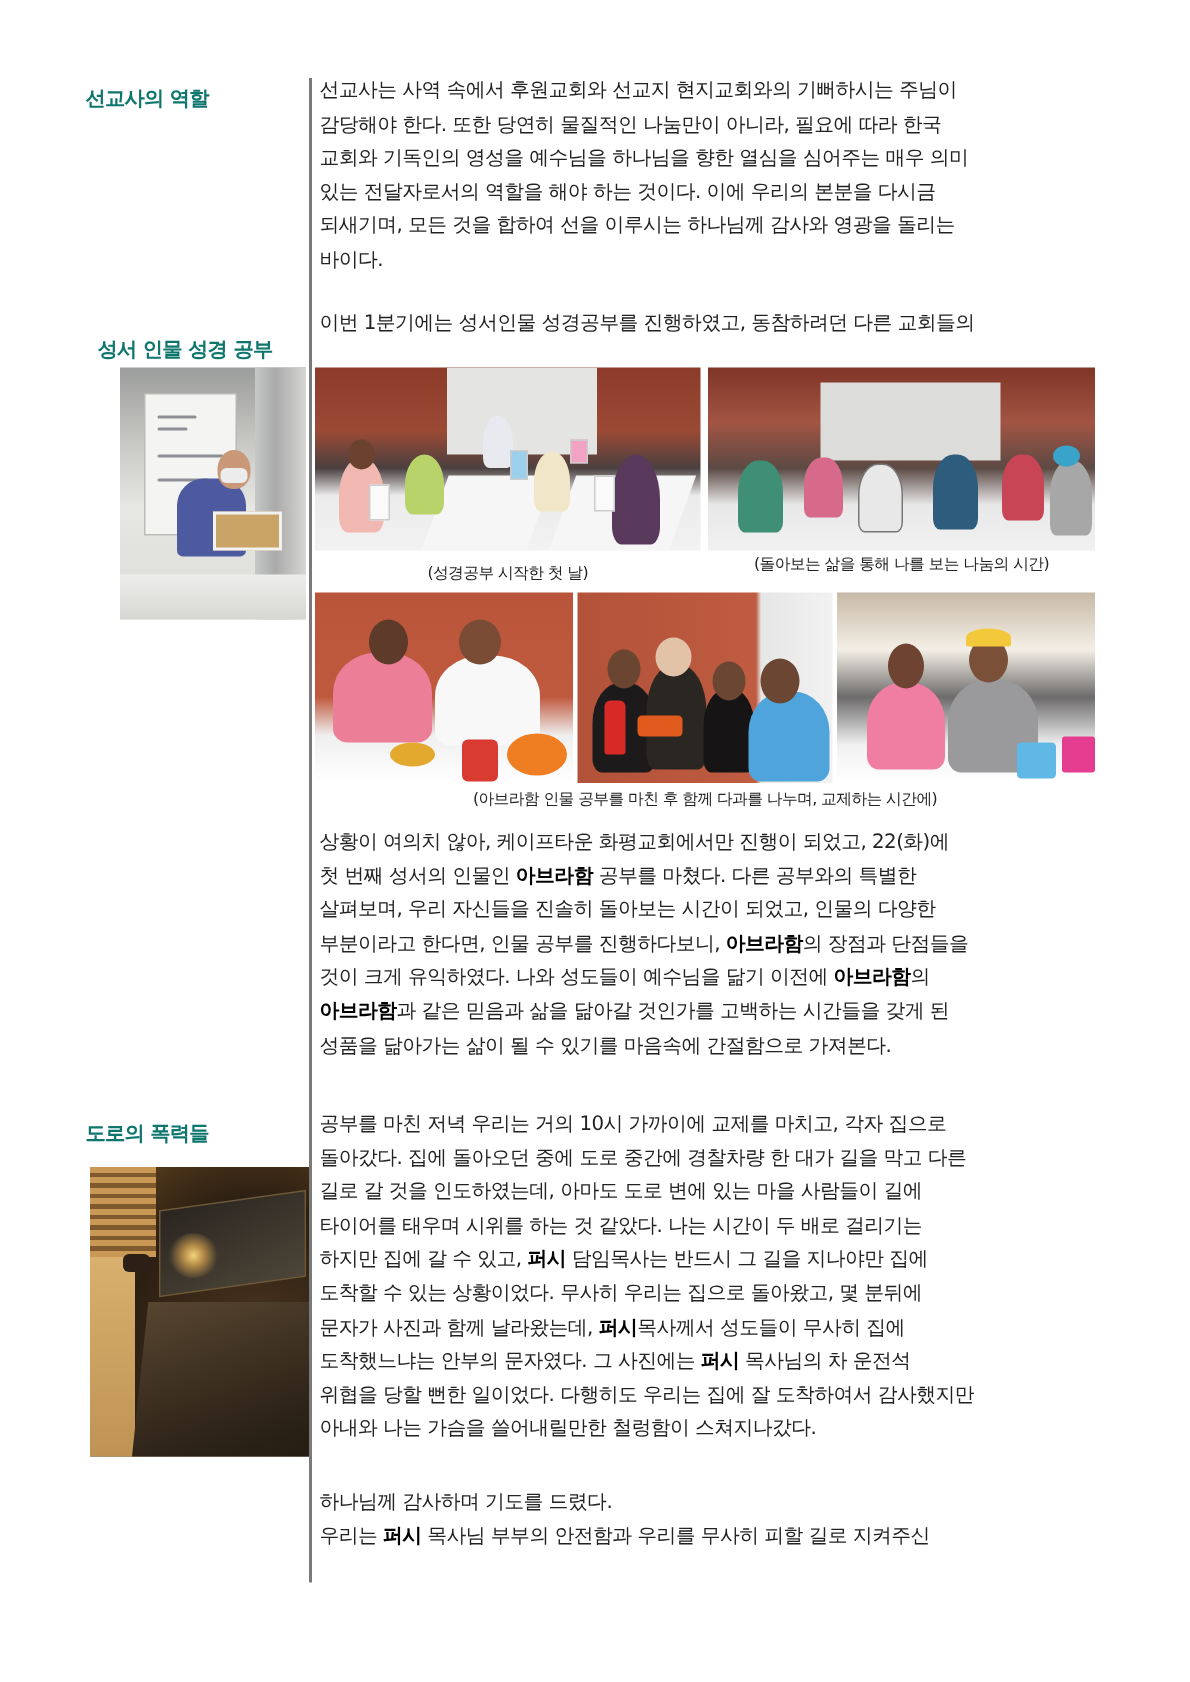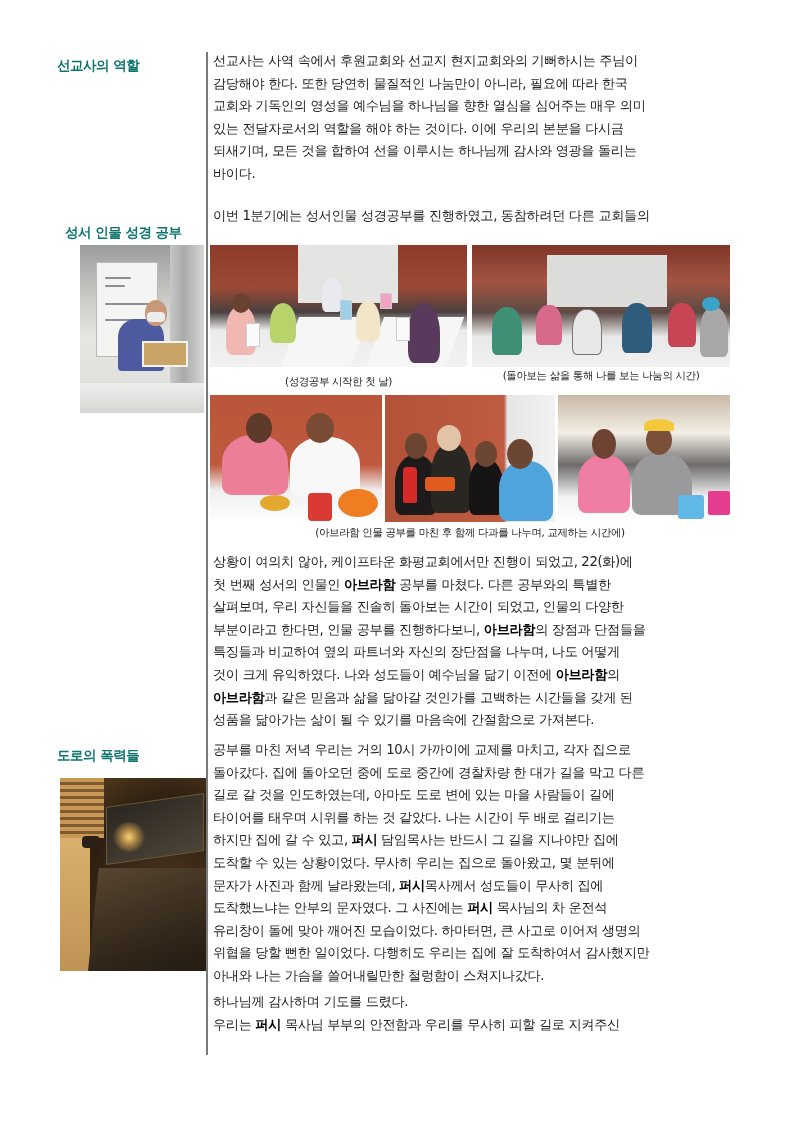--- a/index.html
+++ b/index.html
@@ -158,21 +158,20 @@
   <div class="fig" style="left:150px; top:96px; width:22px; height:24px; background:#e43d8f; border-radius:2px;"></div>
 </div>
 
 <div class="caption" style="left:210px; top:526px; width:520px;">(아브라함 인물 공부를 마친 후 함께 다과를 나누며, 교제하는 시간에)</div>
 
 <div class="para" style="top:551px;" id="para-s1">
     <span class="ln"><span>상황이 여의치 않아, 케이프타운 화평교회에서만 진행이 되었고, 22(화)에</span></span>
     <span class="ln"><span>첫 번째 성서의 인물인 </span><b>아브라함</b><span> 공부를 마쳤다. 다른 공부와의 특별한</span></span>
     <span class="ln"><span>살펴보며, 우리 자신들을 진솔히 돌아보는 시간이 되었고, 인물의 다양한</span></span>
     <span class="ln"><span>부분이라고 한다면, 인물 공부를 진행하다보니, </span><b>아브라함</b><span>의 장점과 단점들을</span></span>
-    <span class="ln"><span>특징들과 비교하여 옆의 파트너와 자신의 장단점을 나누며, 나도 어떻게</span></span>
     <span class="ln"><span>것이 크게 유익하였다. 나와 성도들이 예수님을 닮기 이전에 </span><b>아브라함</b><span>의</span></span>
     <span class="ln"><b>아브라함</b><span>과 같은 믿음과 삶을 닮아갈 것인가를 고백하는 시간들을 갖게 된</span></span>
     <span class="ln"><span>성품을 닮아가는 삶이 될 수 있기를 마음속에 간절함으로 가져본다.</span></span>
   </div>
 
 <div class="label" style="left:57px; top:747px;">도로의 폭력들</div>
 <div class="photo p-car" style="left:60px; top:778px; width:146px; height:193px;" title="돌에 맞아 깨어진 차 운전석 유리창">
   <div class="gate"></div>
     <div class="ground"></div>
   <div class="hood"></div>
@@ -183,20 +182,19 @@
 
 <div class="para" style="top:739px;" id="para-s2a">
     <span class="ln"><span>공부를 마친 저녁 우리는 거의 10시 가까이에 교제를 마치고, 각자 집으로</span></span>
     <span class="ln"><span>돌아갔다. 집에 돌아오던 중에 도로 중간에 경찰차량 한 대가 길을 막고 다른</span></span>
     <span class="ln"><span>길로 갈 것을 인도하였는데, 아마도 도로 변에 있는 마을 사람들이 길에</span></span>
     <span class="ln"><span>타이어를 태우며 시위를 하는 것 같았다. 나는 시간이 두 배로 걸리기는</span></span>
     <span class="ln"><span>하지만 집에 갈 수 있고, </span><b>퍼시</b><span> 담임목사는 반드시 그 길을 지나야만 집에</span></span>
     <span class="ln"><span>도착할 수 있는 상황이었다. 무사히 우리는 집으로 돌아왔고, 몇 분뒤에</span></span>
     <span class="ln"><span>문자가 사진과 함께 날라왔는데, </span><b>퍼시</b><span>목사께서 성도들이 무사히 집에</span></span>
     <span class="ln"><span>도착했느냐는 안부의 문자였다. 그 사진에는 </span><b>퍼시</b><span> 목사님의 차 운전석</span></span>
-    <span class="ln"><span>유리창이 돌에 맞아 깨어진 모습이었다. 하마터면, 큰 사고로 이어져 생명의</span></span>
     <span class="ln"><span>위협을 당할 뻔한 일이었다. 다행히도 우리는 집에 잘 도착하여서 감사했지만</span></span>
     <span class="ln"><span>아내와 나는 가슴을 쓸어내릴만한 철렁함이 스쳐지나갔다.</span></span>
   </div>
 <div class="para" style="top:991px;" id="para-s2b">
     <span class="ln"><span>하나님께 감사하며 기도를 드렸다.</span></span>
     <span class="ln"><span>우리는 </span><b>퍼시</b><span> 목사님 부부의 안전함과 우리를 무사히 피할 길로 지켜주신</span></span>
   </div>
 
 </body></html>

